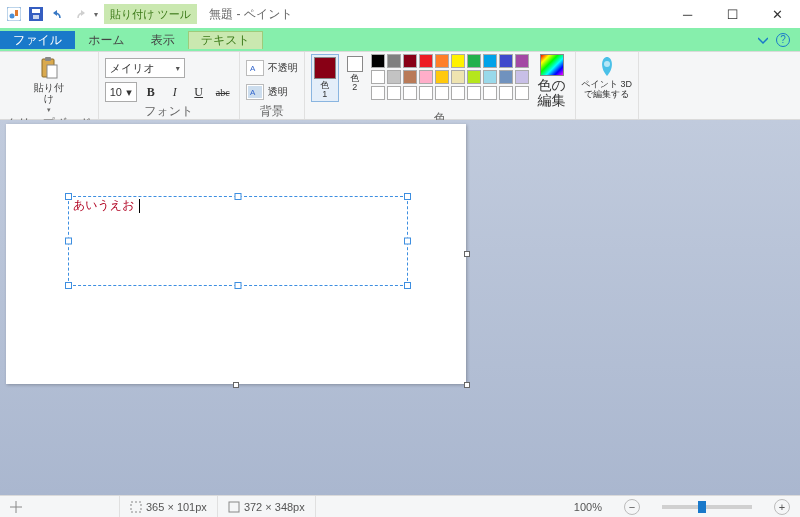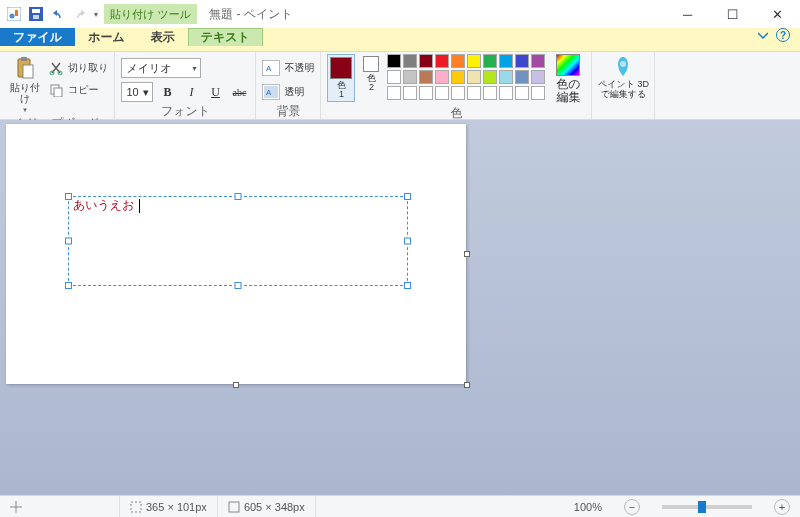--- a/index.html
+++ b/index.html
@@ -9,21 +9,21 @@
 .titlebar { height: 28px; background: #fff; display: flex; align-items: center; border-bottom: none; }
 .qat { display: flex; align-items: center; gap: 6px; padding-left: 6px; }
 .qat .ico { width: 16px; height: 16px; display: flex; align-items: center; justify-content: center; }
 .qat .drop { font-size: 8px; color: #666; }
 .contextual-tab { background: #cae8b0; color: #3d7a1a; padding: 2px 6px; font-size: 11px; margin-left: 6px; height: 20px; display: flex; align-items: center; }
 .title-text { margin-left: 12px; color: #666; font-size: 12px; }
 .win-controls { margin-left: auto; display: flex; }
 .win-controls div { width: 45px; height: 28px; display: flex; align-items: center; justify-content: center; font-size: 13px; color: #333; }
 
 
-.tabrow { height: 24px; background: #fef9c3; display: flex; align-items: flex-start; border-bottom: 1px solid #dadada; position: relative; font-weight: bold; }
+.tabrow { height: 24px; background: #86efac; display: flex; align-items: center; border-bottom: 1px solid #dadada; position: relative; }
 .tab { padding: 0 12px; display: flex; align-items: center; font-size: 12px; color: #444; border: 1px solid transparent; border-bottom: none; }
 .tab.file { background: #1979ca; color: #fff; }
 .tab.context-active { background: #cae8b0; border: 1px solid #9ecb7a; border-bottom: none; color: #3d7a1a; }
 .help-icon { margin-left: auto; padding: 0 10px; display: flex; align-items: center; color: #1979ca; }
 
 
 .ribbon { height: 68px; background: #f5f6f7; display: flex; border-bottom: 1px solid #dadada; }
 .group { border-right: 1px solid #e0e0e0; padding: 2px 6px 0 6px; display: flex; flex-direction: column; align-items: center; }
 .group-body { flex: 1; display: flex; align-items: flex-start; gap: 4px; }
 .group-label { font-size: 12px; color: #666; padding: 1px 0 2px 0; text-align: center; width: 100%; }
@@ -151,41 +151,20 @@
         <span class="ico">
           <svg width="24" height="24">
               <rect x="5" y="3" width="12" height="18" rx="1" fill="#d9a94e" stroke="#8a6a2a"></rect>
               <rect x="8" y="1" width="6" height="4" rx="1" fill="#888"></rect>
               <rect x="10" y="9" width="10" height="13" fill="#fff" stroke="#888"></rect>
             </svg>
         </span>
         <span class="lbl">貼り付け</span>
         <span style="font-size:7px;color:#666">▾</span>
       </div>
-      <div class="small-btns">
-        <div class="small-btn">
-          <span class="ico">
-              <svg width="14" height="14">
-                <path d="M3 2 L11 12 M11 2 L3 12" stroke="#555" stroke-width="1.3"></path>
-                <circle cx="3" cy="12" r="2" fill="none" stroke="#3a7"></circle>
-                <circle cx="11" cy="12" r="2" fill="none" stroke="#3a7"></circle>
-              </svg>
-            </span>
-          <span>切り取り</span>
-        </div>
-        <div class="small-btn">
-          <span class="ico">
-              <svg width="14" height="14">
-                <rect x="2" y="2" width="8" height="9" fill="#fff" stroke="#888"></rect>
-                <rect x="5" y="5" width="8" height="9" fill="#fff" stroke="#888"></rect>
-              </svg>
-            </span>
-          <span>コピー</span>
-        </div>
-      </div>
     </div>
     <div class="group-label">クリップボード</div>
   </div>
 
   <div class="group font-group">
     <div class="group-body" style="flex-direction:column;gap:4px;padding-top:4px">
       <div class="row">
         <div class="font-select">
           <span>メイリオ</span>
           <span class="arrow">▾</span>
@@ -268,21 +247,21 @@
           <div style="background: rgb(255, 255, 255);"></div>
           <div style="background: rgb(255, 255, 255);"></div>
           <div style="background: rgb(255, 255, 255);"></div>
           <div style="background: rgb(255, 255, 255);"></div>
           <div style="background: rgb(255, 255, 255);"></div>
           <div style="background: rgb(255, 255, 255);"></div>
           <div style="background: rgb(255, 255, 255);"></div>
         </div>
       <div class="edit-colors">
         <div class="rainbow"></div>
-        <div class="lbl" style="font-size:12px;text-align:right;white-space:pre;line-height:1.1">色の
+        <div class="lbl" style="font-size:14px;text-align:left;white-space:pre;line-height:1.1">色の
 編集</div>
       </div>
     </div>
     <div class="group-label">色</div>
   </div>
 
   <div class="group p3d-group">
     <div class="group-body">
       <div class="p3d">
         <span class="ico">
@@ -333,21 +312,21 @@
         </svg>
       </span>
     <span>365 × 101px</span>
   </div>
   <div class="cell">
     <span>
         <svg width="12" height="12">
           <rect x="1" y="1" width="10" height="10" fill="none" stroke="#888"></rect>
         </svg>
       </span>
-    <span>605 × 348px</span>
+    <span>372 × 348px</span>
   </div>
   <div class="cell" style="flex:1;border-right:none"></div>
   <div class="zoom">
     <span>100%</span>
     <div class="zoom-btn">−</div>
     <div class="zoom-slider">
         <div class="thumb"></div>
       </div>
     <div class="zoom-btn">+</div>
   </div>

